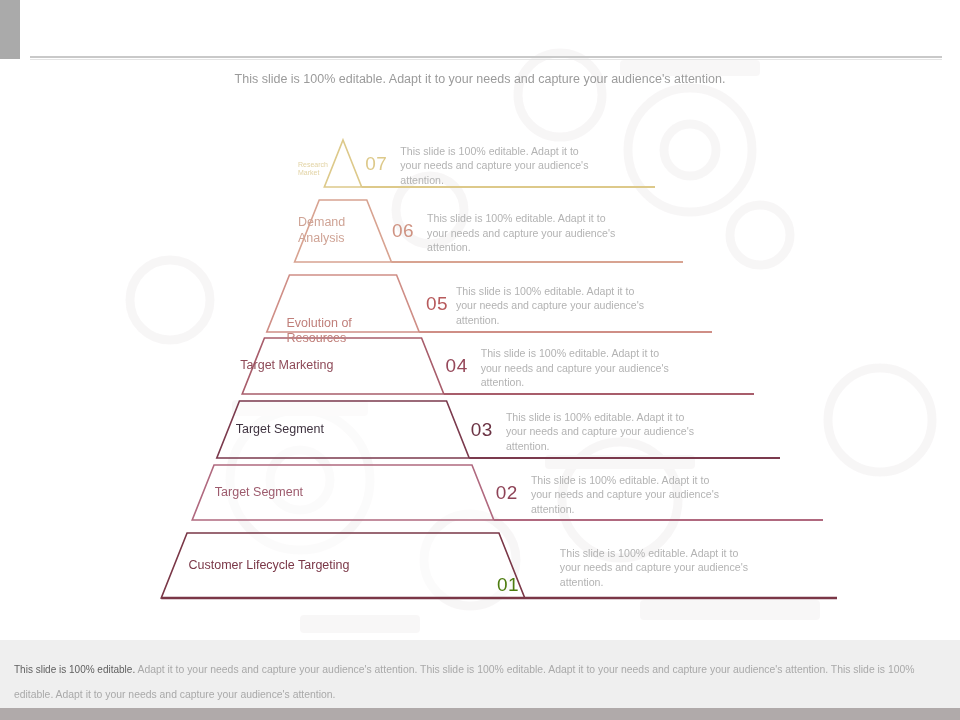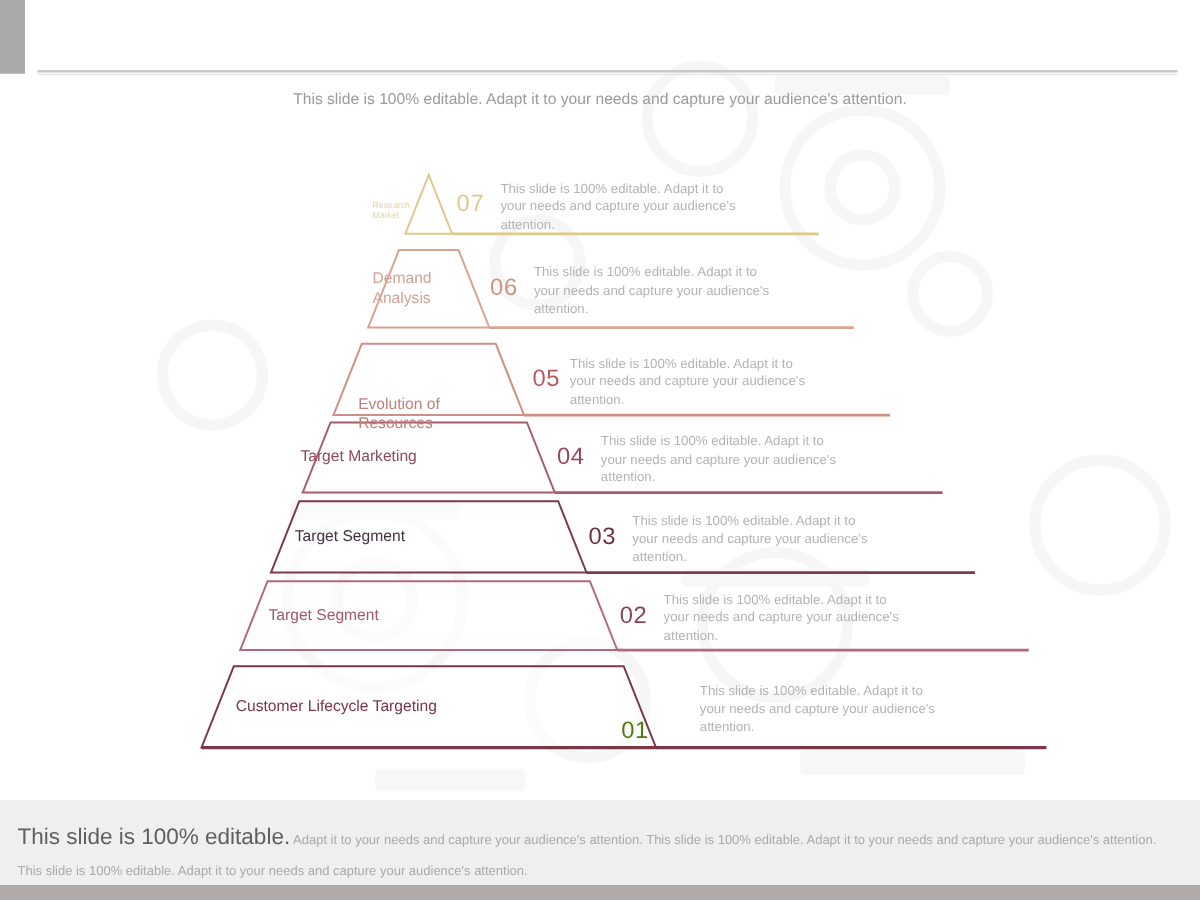--- a/index.html
+++ b/index.html
@@ -78,21 +78,21 @@
   
   #footer{
     position:absolute;left:0;top:640px;width:960px;height:68px;
     background:#efefef;
   }
   #footer-text{
     position:absolute;left:14px;top:16px;width:912px;
     line-height:1.55;
   }
   #footer-lead{
-    font-size:18px;color:#5f5f5f;text-align:right;
+    font-size:10px;color:#5f5f5f;text-align:right;
   }
   #footer-rest{
     font-size:10.4px;color:#a9a9a9;
   }
   #footer-bottombar{
     position:absolute;left:0;top:708px;width:960px;height:12px;
     background:#b0aaaa;
   }
 </style>
 </head>

